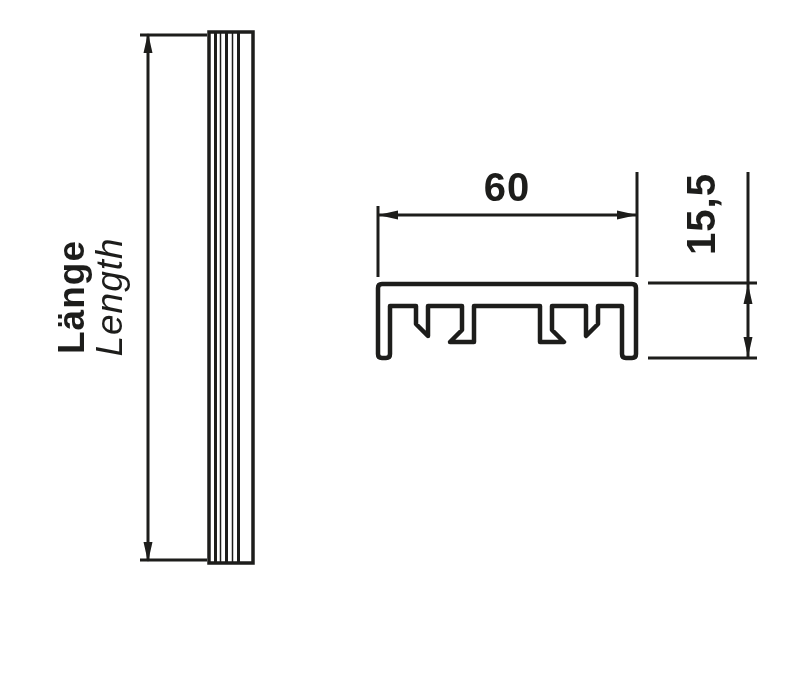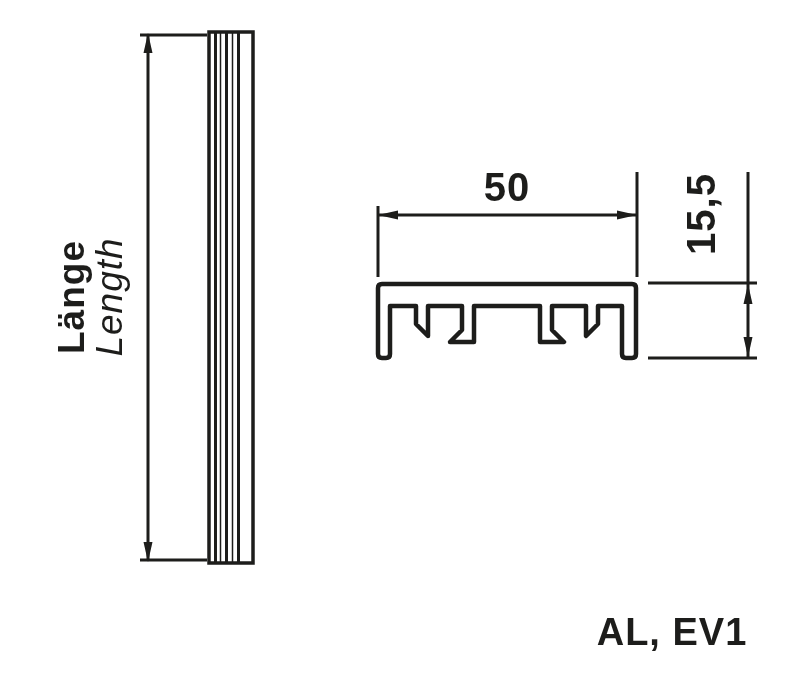--- a/index.html
+++ b/index.html
@@ -64,18 +64,17 @@
       <line class="stroke" x1="748" y1="172" x2="748" y2="357" stroke-width="3"></line>
       <polygon class="arrow" points="748,284 743.5,304 752.5,304"></polygon>
       <polygon class="arrow" points="748,357 743.5,337 752.5,337"></polygon>
     </g>
   </svg>
 
   <div class="label rot de" style="left:72px; top:297px;">Länge</div>
 
   <div class="label rot en" style="left:110px; top:297px;">Length</div>
 
-  <div class="label ctr dim" style="left:507px; top:187px;">50</div>
+  <div class="label ctr dim" style="left:507px; top:187px;">60</div>
 
   <div class="label rot dim" style="left:701px; top:214px;">15,5</div>
 
-  <div class="label ctr mat" style="left:672px; top:632px;">AL, EV1</div>
 </div>
 
 </body></html>

